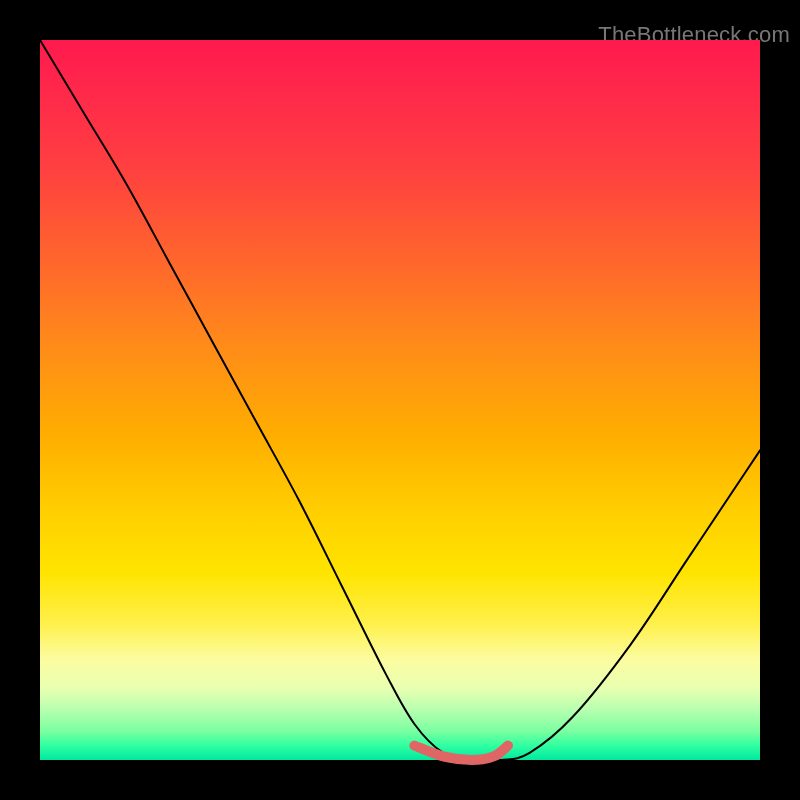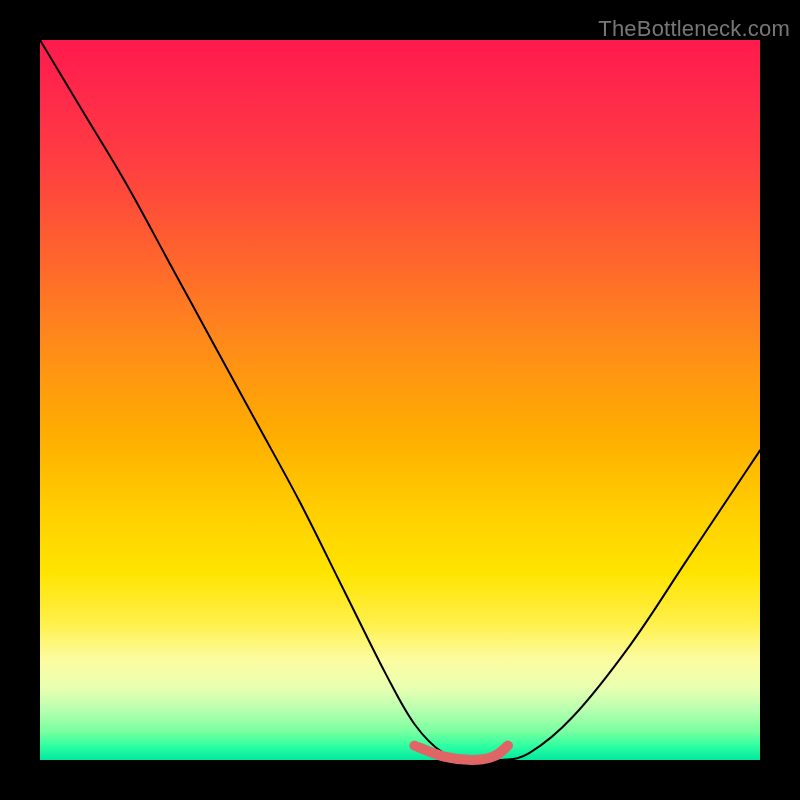--- a/index.html
+++ b/index.html
@@ -45,21 +45,21 @@
   svg.curve {
     position: absolute;
     left: 0;
     top: 0;
     width: 720px;
     height: 720px;
     overflow: visible;
   }
   .watermark {
     position: absolute;
-    top: 16px;
+    top: 22px;
     right: 10px;
     color: #777;
     font-size: 22px;
     font-weight: 400;
     letter-spacing: 0.2px;
     user-select: none;
   }
 </style>
 </head>
 <body>

